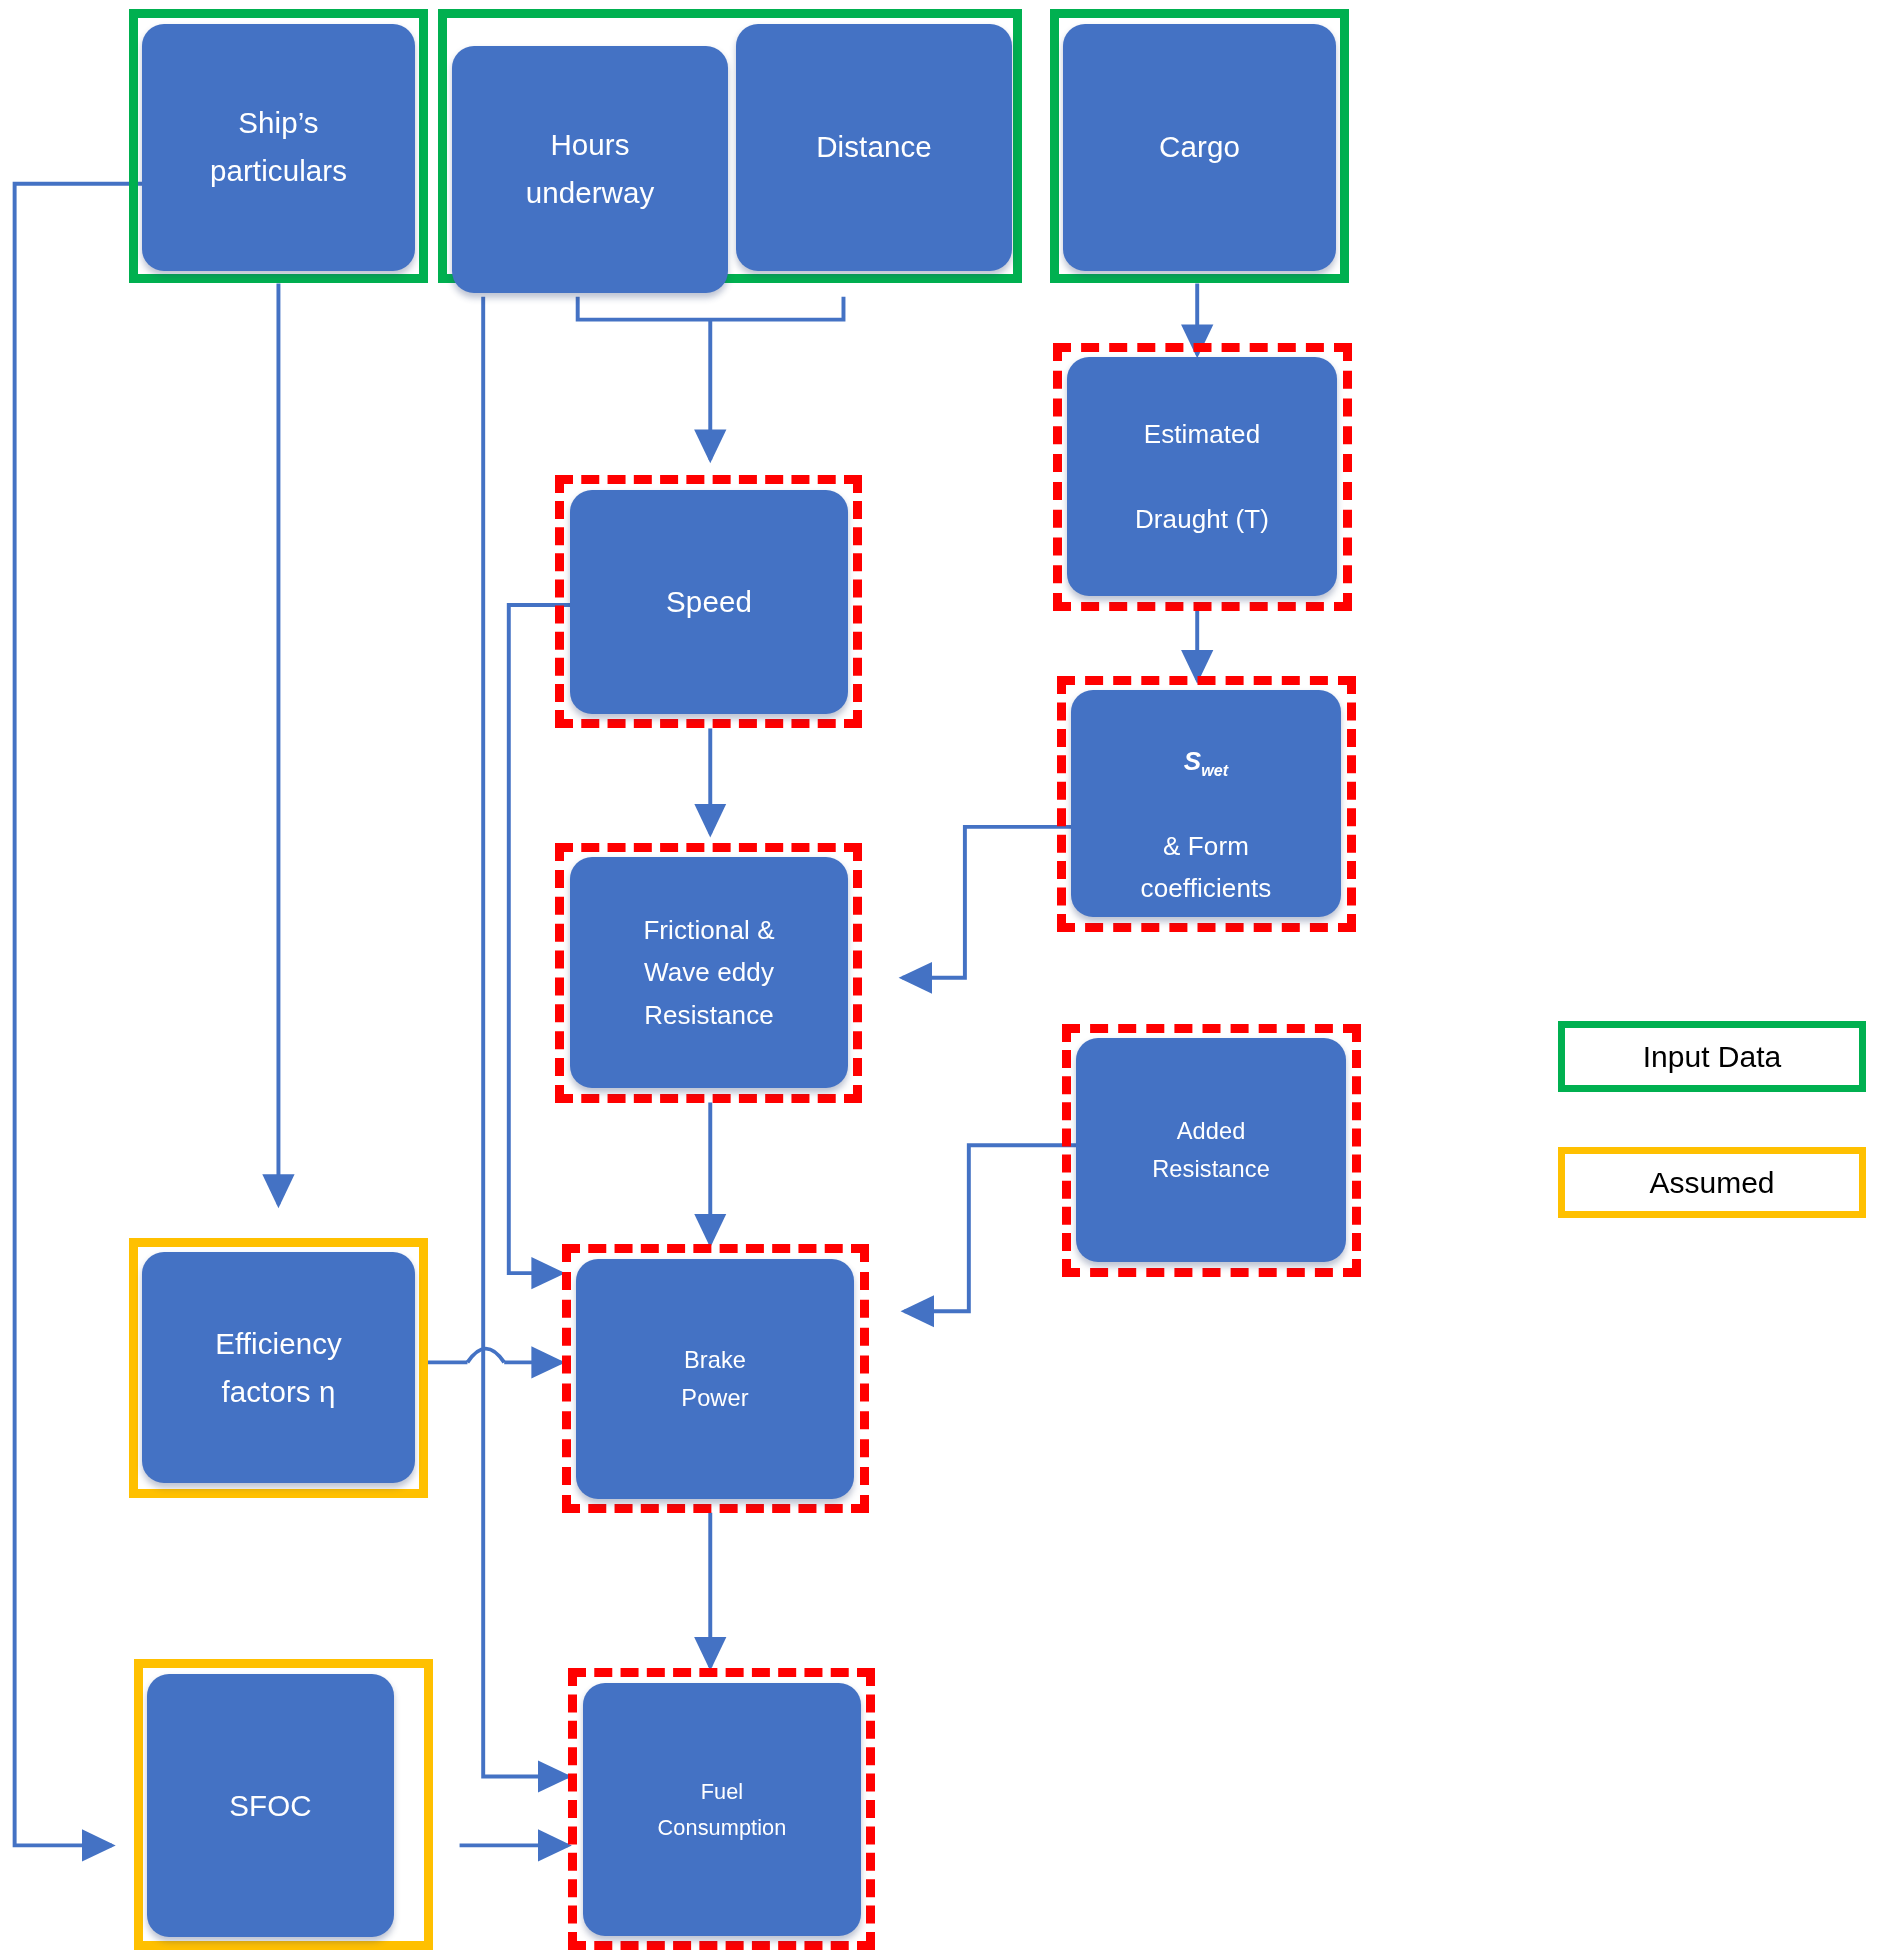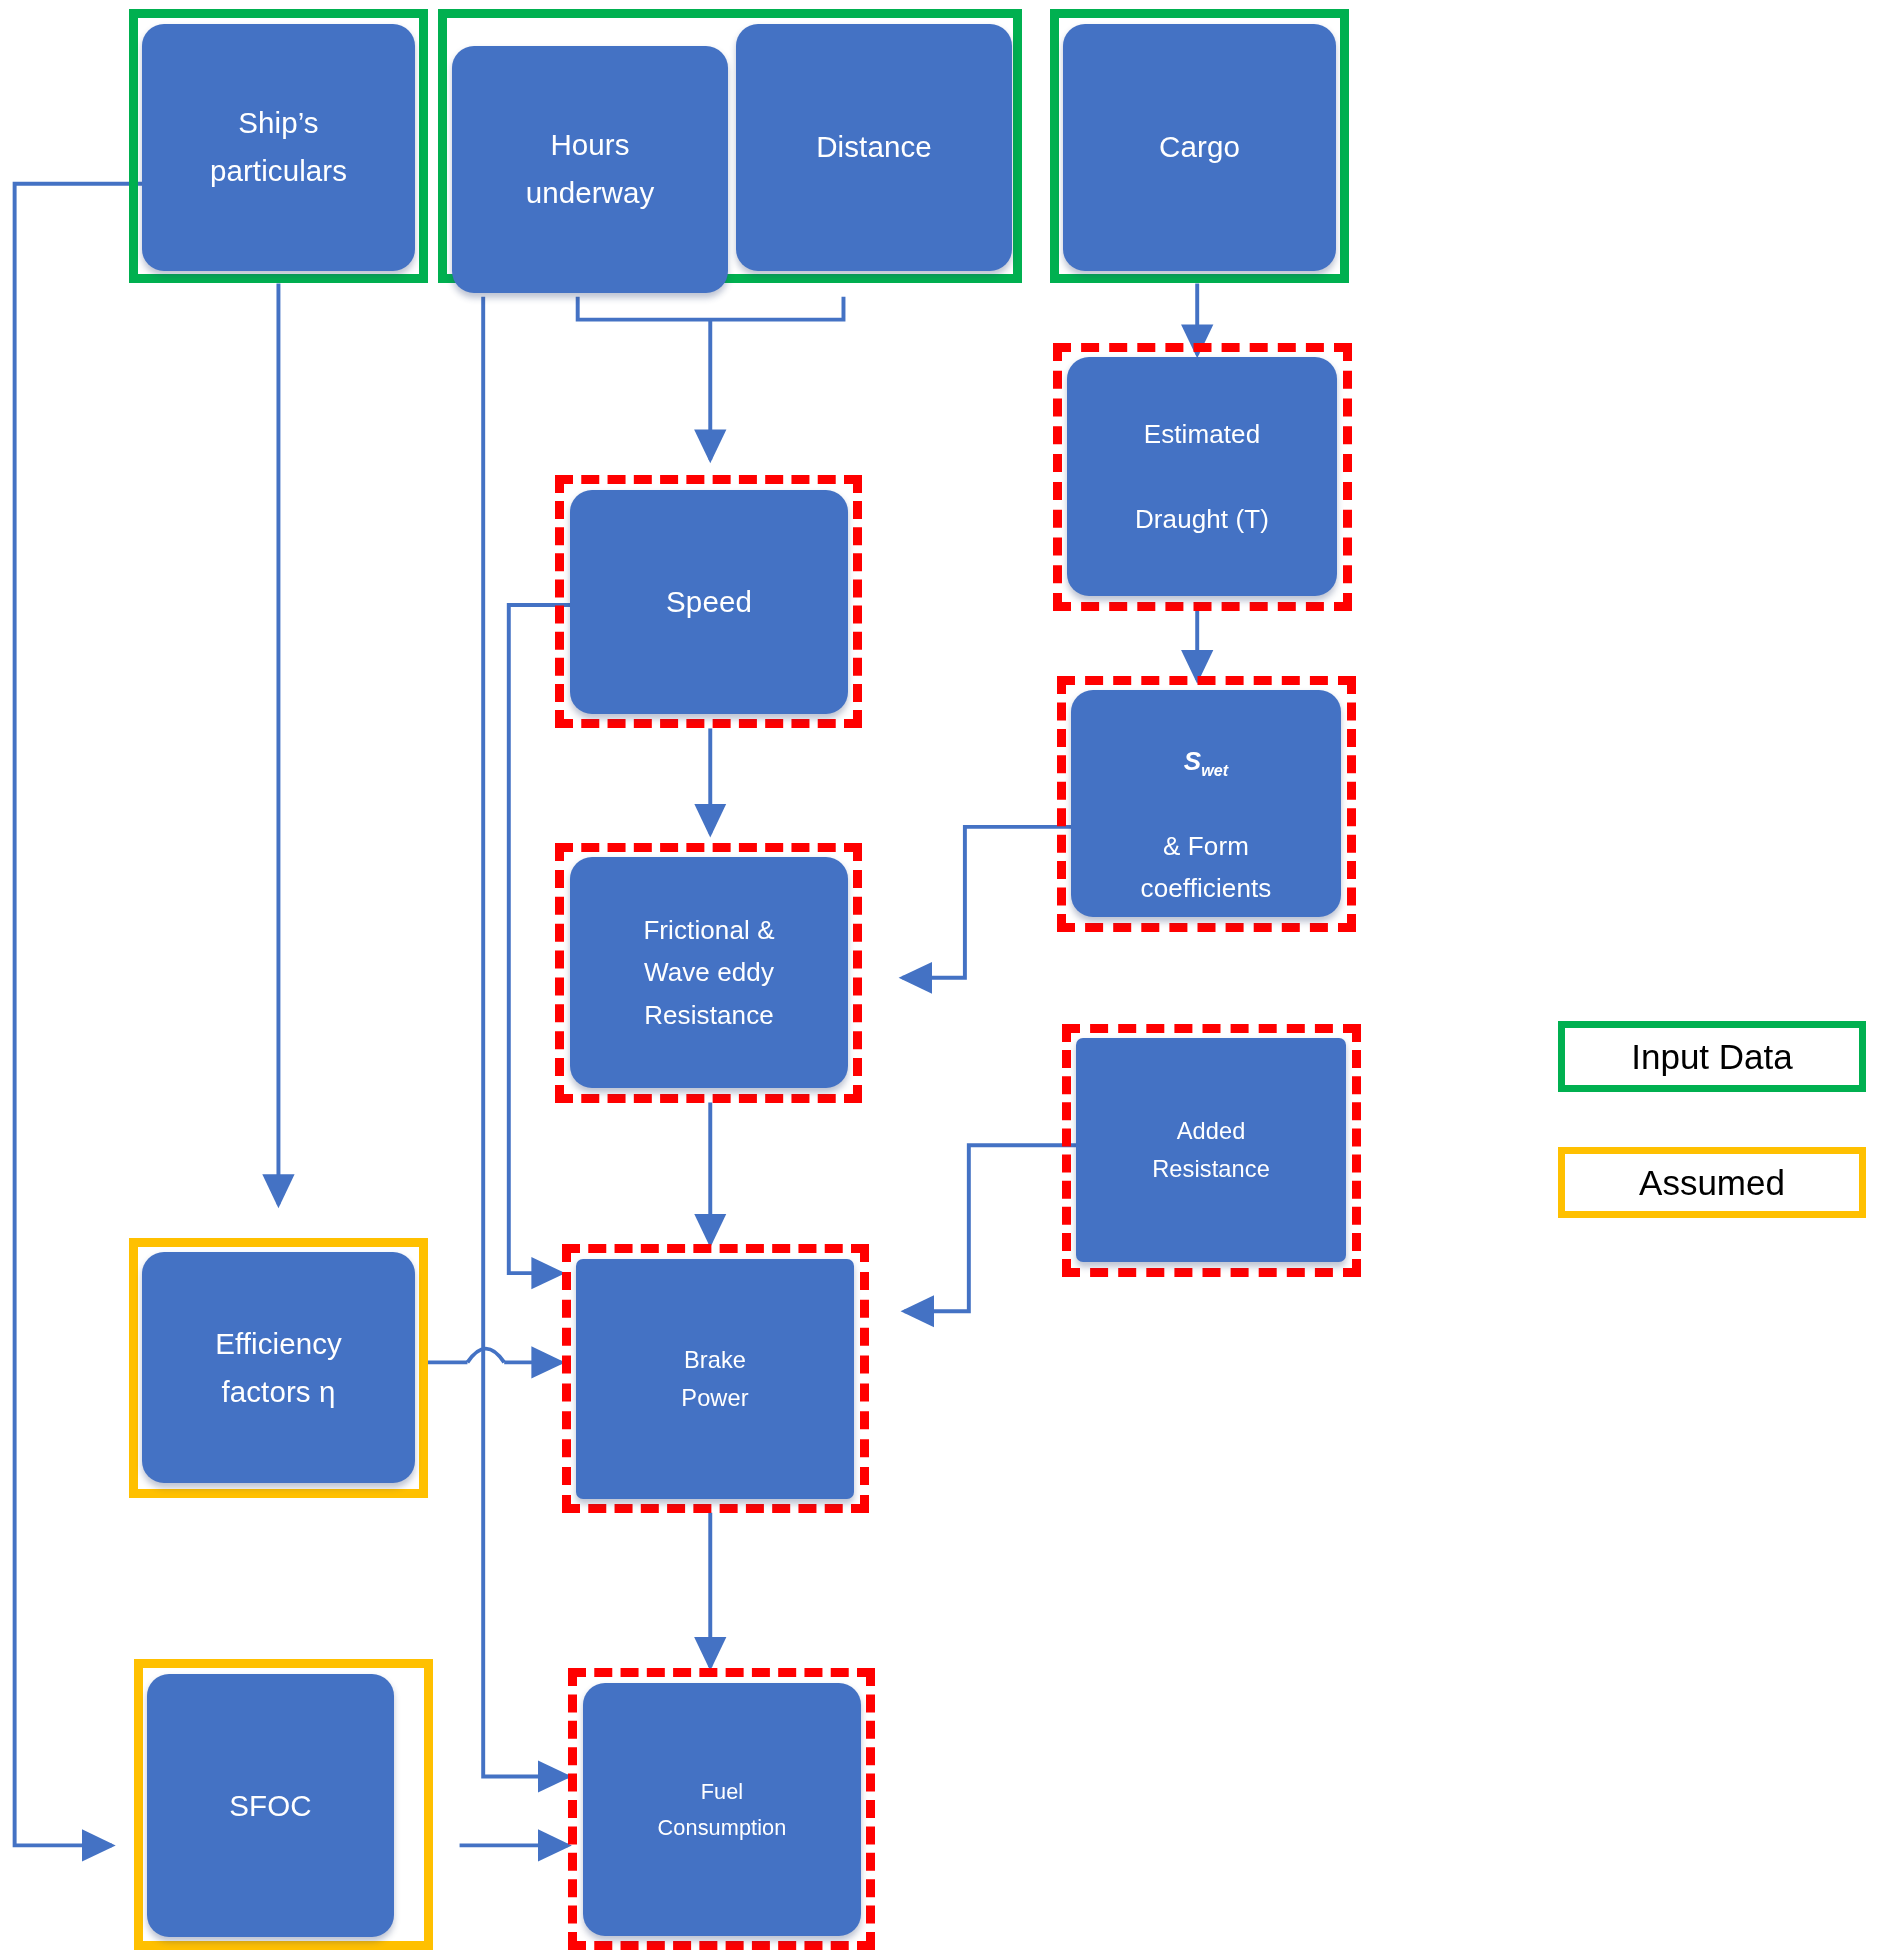--- a/index.html
+++ b/index.html
@@ -26,32 +26,32 @@
     text-align:center;
     line-height:1.62;
     font-weight:400;
     box-shadow:0 4.6px 5.9px rgba(40,60,110,0.30);
     padding:3.9px 6.6px;
     white-space:pre-line;
     letter-spacing:0.1px;
   }
   .node.big{font-size:29.5px;}
   .node.mid{font-size:26px;}
-  .node.sml{font-size:23.6px;border-radius:7px;}
+  .node.sml{font-size:23.6px;}
   .node.tiny{font-size:21.7px;}
   .node .sub{font-style:italic;font-weight:700;}
   .node .subscript{font-size:.62em;font-style:italic;font-weight:700;vertical-align:sub;}
 
   
   .legend{position:absolute;left:1558px;top:1021px;width:308px;}
   .legend-item{
     position:relative;box-sizing:border-box;
     width:308px;height:71px;
     display:flex;align-items:center;justify-content:center;
-    font-size:35px;color:#000000;background:#ffffff;
+    font-size:30px;color:#000000;background:#ffffff;
     margin-bottom:55px;
   }
   .legend-item.input{border:7.2px solid #00B050;}
   .legend-item.assumed{border:7.2px solid #FFC000;}
   .legend-item.calc{border:7.2px dashed #FF0000;margin-bottom:0;}
 
   
   #wires{position:absolute;left:0;top:0;width:1895px;height:1955px;pointer-events:none;}
 </style>
 </head>

